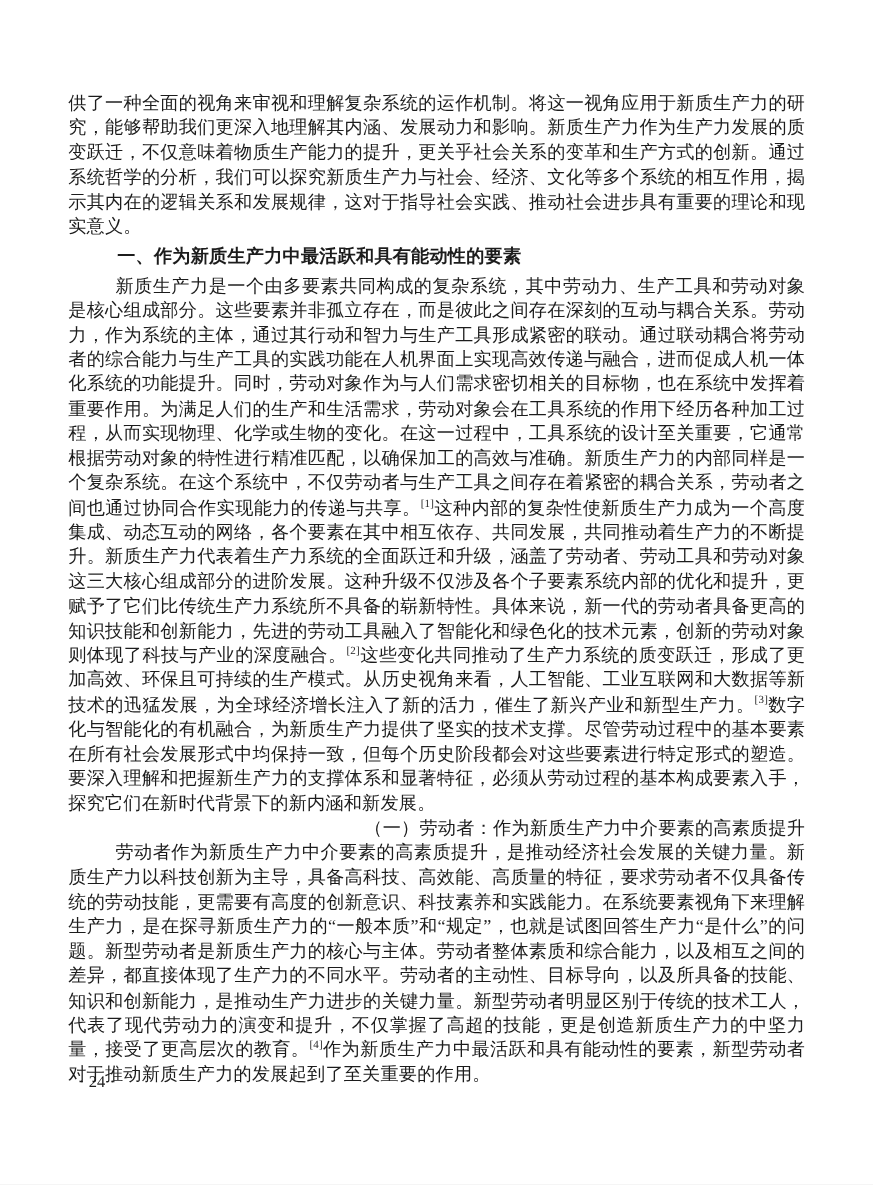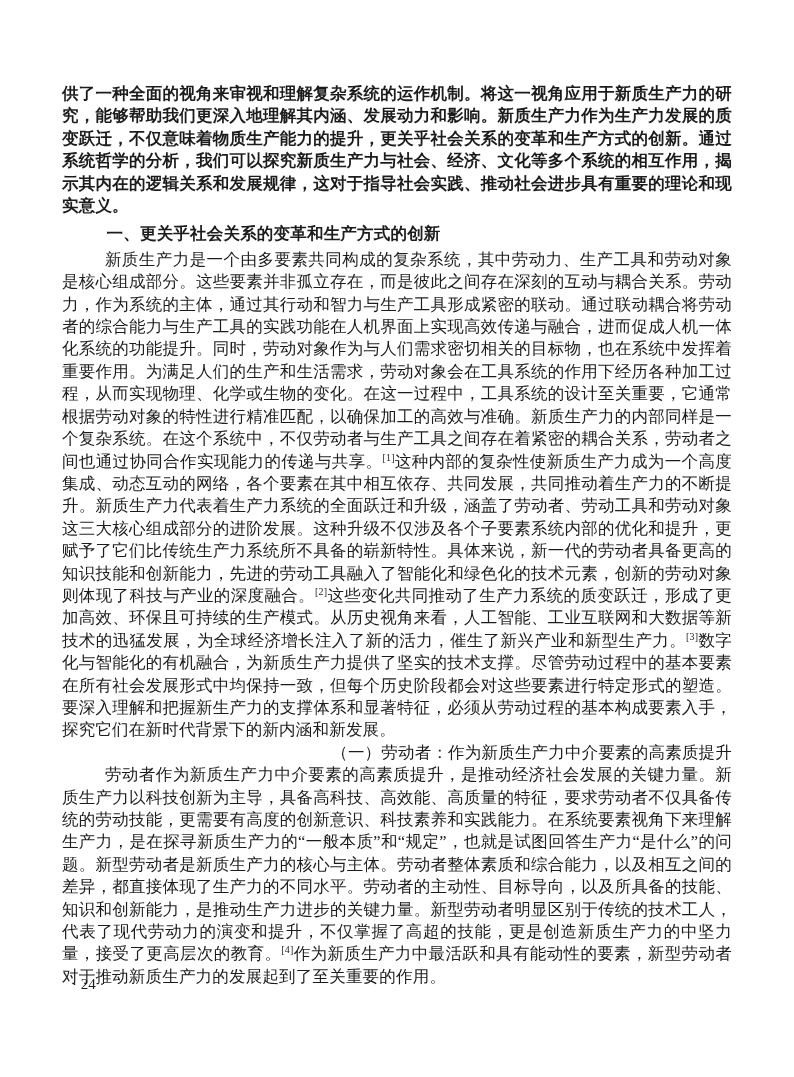--- a/index.html
+++ b/index.html
@@ -27,21 +27,20 @@
     text-align: justify;
     text-justify: inter-ideograph;
     letter-spacing: 0.2px;
   }
   .para {
     margin: 0;
     text-indent: 2.6em;
   }
   .para.no-indent {
     text-indent: 0;
-    font-weight: bold;
   }
   .heading {
     font-family: "Liberation Sans", "DejaVu Sans", sans-serif;
     font-weight: 700;
     font-size: 16.5px;
     line-height: 22.4px;
     margin: 5px 0 4px 0;
     text-indent: 2.7em;
     text-align: left;
   }
@@ -63,19 +62,19 @@
     font-size: 15px;
     color: #1c1c1c;
   }
 </style>
 </head>
 <body>
 
 <div class="page">
   <div class="content">
     <p class="para no-indent">供了一种全面的视角来审视和理解复杂系统的运作机制。将这一视角应用于新质生产力的研究，能够帮助我们更深入地理解其内涵、发展动力和影响。新质生产力作为生产力发展的质变跃迁，不仅意味着物质生产能力的提升，更关乎社会关系的变革和生产方式的创新。通过系统哲学的分析，我们可以探究新质生产力与社会、经济、文化等多个系统的相互作用，揭示其内在的逻辑关系和发展规律，这对于指导社会实践、推动社会进步具有重要的理论和现实意义。</p>
-    <h2 class="heading">一、更关乎社会关系的变革和生产方式的创新</h2>
+    <h2 class="heading">一、作为新质生产力中最活跃和具有能动性的要素</h2>
     <p class="para">新质生产力是一个由多要素共同构成的复杂系统，其中劳动力、生产工具和劳动对象是核心组成部分。这些要素并非孤立存在，而是彼此之间存在深刻的互动与耦合关系。劳动力，作为系统的主体，通过其行动和智力与生产工具形成紧密的联动。通过联动耦合将劳动者的综合能力与生产工具的实践功能在人机界面上实现高效传递与融合，进而促成人机一体化系统的功能提升。同时，劳动对象作为与人们需求密切相关的目标物，也在系统中发挥着重要作用。为满足人们的生产和生活需求，劳动对象会在工具系统的作用下经历各种加工过程，从而实现物理、化学或生物的变化。在这一过程中，工具系统的设计至关重要，它通常根据劳动对象的特性进行精准匹配，以确保加工的高效与准确。新质生产力的内部同样是一个复杂系统。在这个系统中，不仅劳动者与生产工具之间存在着紧密的耦合关系，劳动者之间也通过协同合作实现能力的传递与共享。<sup>[1]</sup>这种内部的复杂性使新质生产力成为一个高度集成、动态互动的网络，各个要素在其中相互依存、共同发展，共同推动着生产力的不断提升。新质生产力代表着生产力系统的全面跃迁和升级，涵盖了劳动者、劳动工具和劳动对象这三大核心组成部分的进阶发展。这种升级不仅涉及各个子要素系统内部的优化和提升，更赋予了它们比传统生产力系统所不具备的崭新特性。具体来说，新一代的劳动者具备更高的知识技能和创新能力，先进的劳动工具融入了智能化和绿色化的技术元素，创新的劳动对象则体现了科技与产业的深度融合。<sup>[2]</sup>这些变化共同推动了生产力系统的质变跃迁，形成了更加高效、环保且可持续的生产模式。从历史视角来看，人工智能、工业互联网和大数据等新技术的迅猛发展，为全球经济增长注入了新的活力，催生了新兴产业和新型生产力。<sup>[3]</sup>数字化与智能化的有机融合，为新质生产力提供了坚实的技术支撑。尽管劳动过程中的基本要素在所有社会发展形式中均保持一致，但每个历史阶段都会对这些要素进行特定形式的塑造。要深入理解和把握新生产力的支撑体系和显著特征，必须从劳动过程的基本构成要素入手，探究它们在新时代背景下的新内涵和新发展。</p>
     <p class="subheading">（一）劳动者：作为新质生产力中介要素的高素质提升</p>
     <p class="para">劳动者作为新质生产力中介要素的高素质提升，是推动经济社会发展的关键力量。新质生产力以科技创新为主导，具备高科技、高效能、高质量的特征，要求劳动者不仅具备传统的劳动技能，更需要有高度的创新意识、科技素养和实践能力。在系统要素视角下来理解生产力，是在探寻新质生产力的“一般本质”和“规定”，也就是试图回答生产力“是什么”的问题。新型劳动者是新质生产力的核心与主体。劳动者整体素质和综合能力，以及相互之间的差异，都直接体现了生产力的不同水平。劳动者的主动性、目标导向，以及所具备的技能、知识和创新能力，是推动生产力进步的关键力量。新型劳动者明显区别于传统的技术工人，代表了现代劳动力的演变和提升，不仅掌握了高超的技能，更是创造新质生产力的中坚力量，接受了更高层次的教育。<sup>[4]</sup>作为新质生产力中最活跃和具有能动性的要素，新型劳动者对于推动新质生产力的发展起到了至关重要的作用。</p>
   </div>
   <div class="page-number">· 24 ·</div>
 </div>
 
 </body></html>

